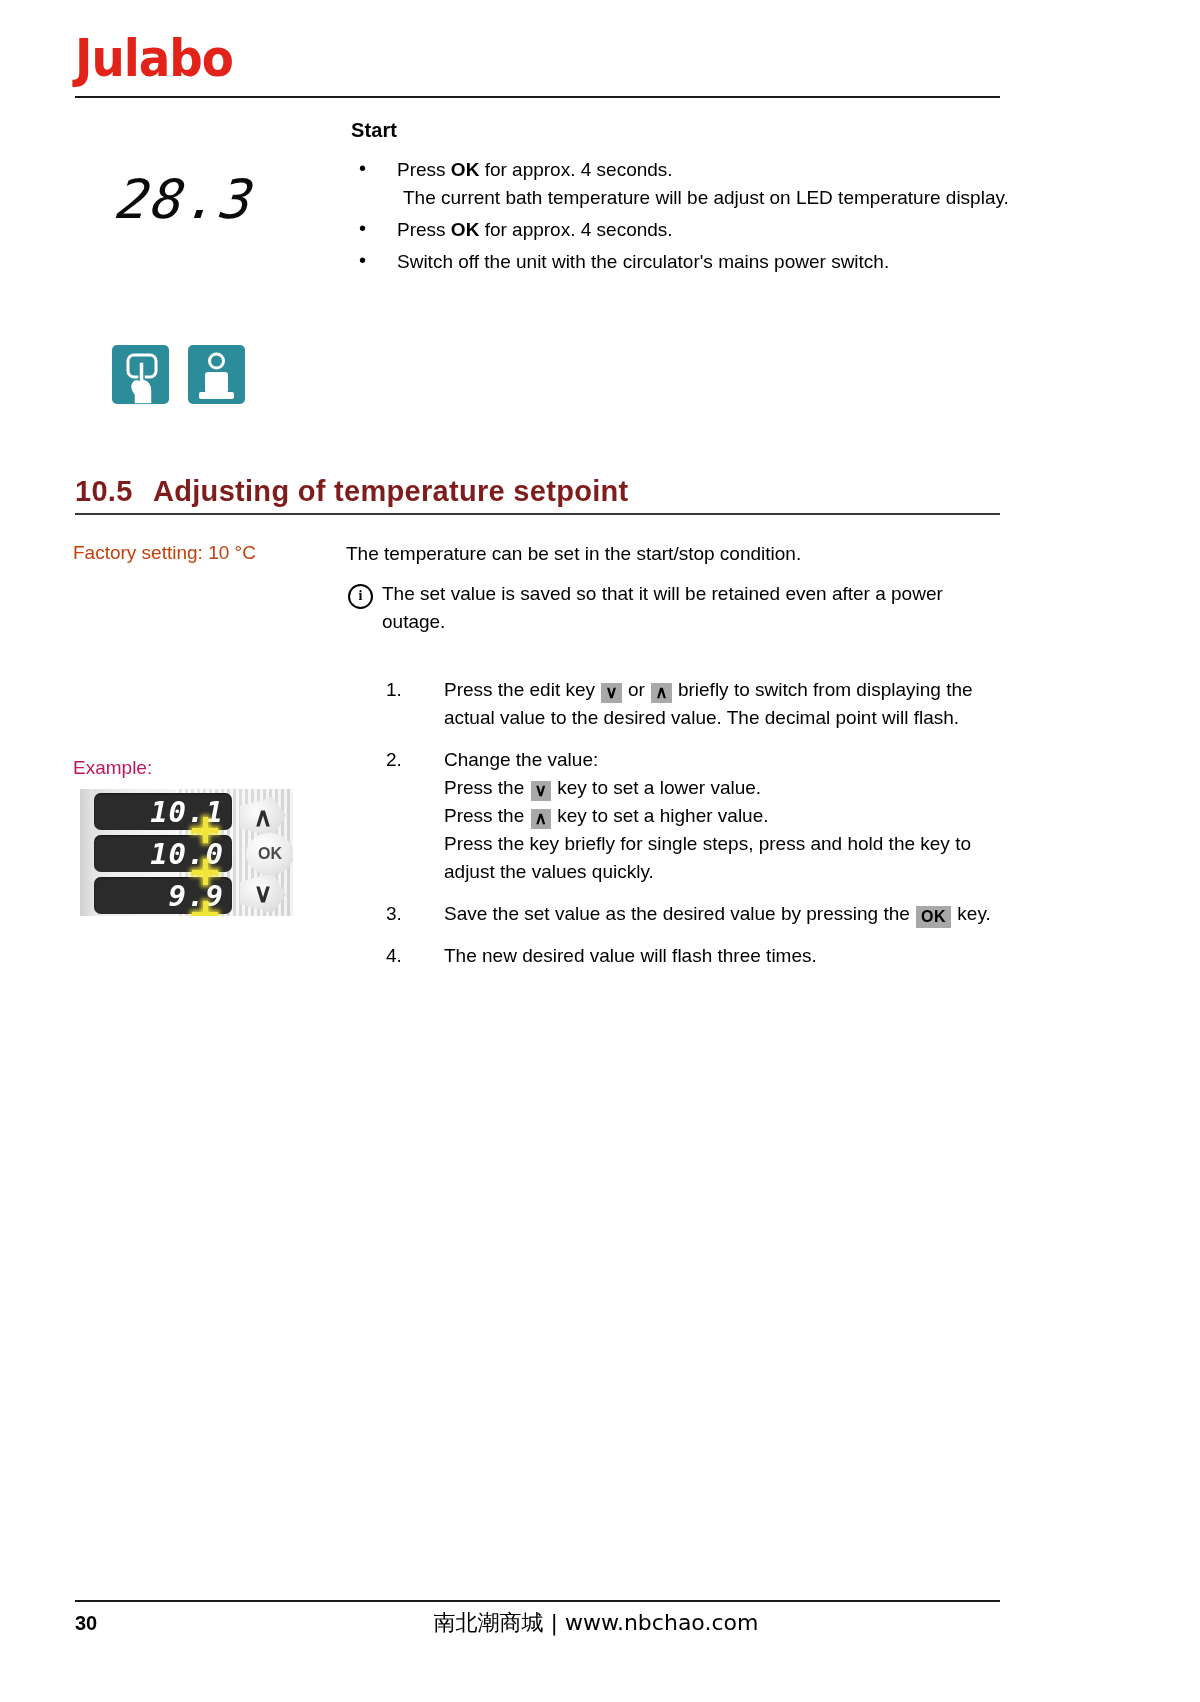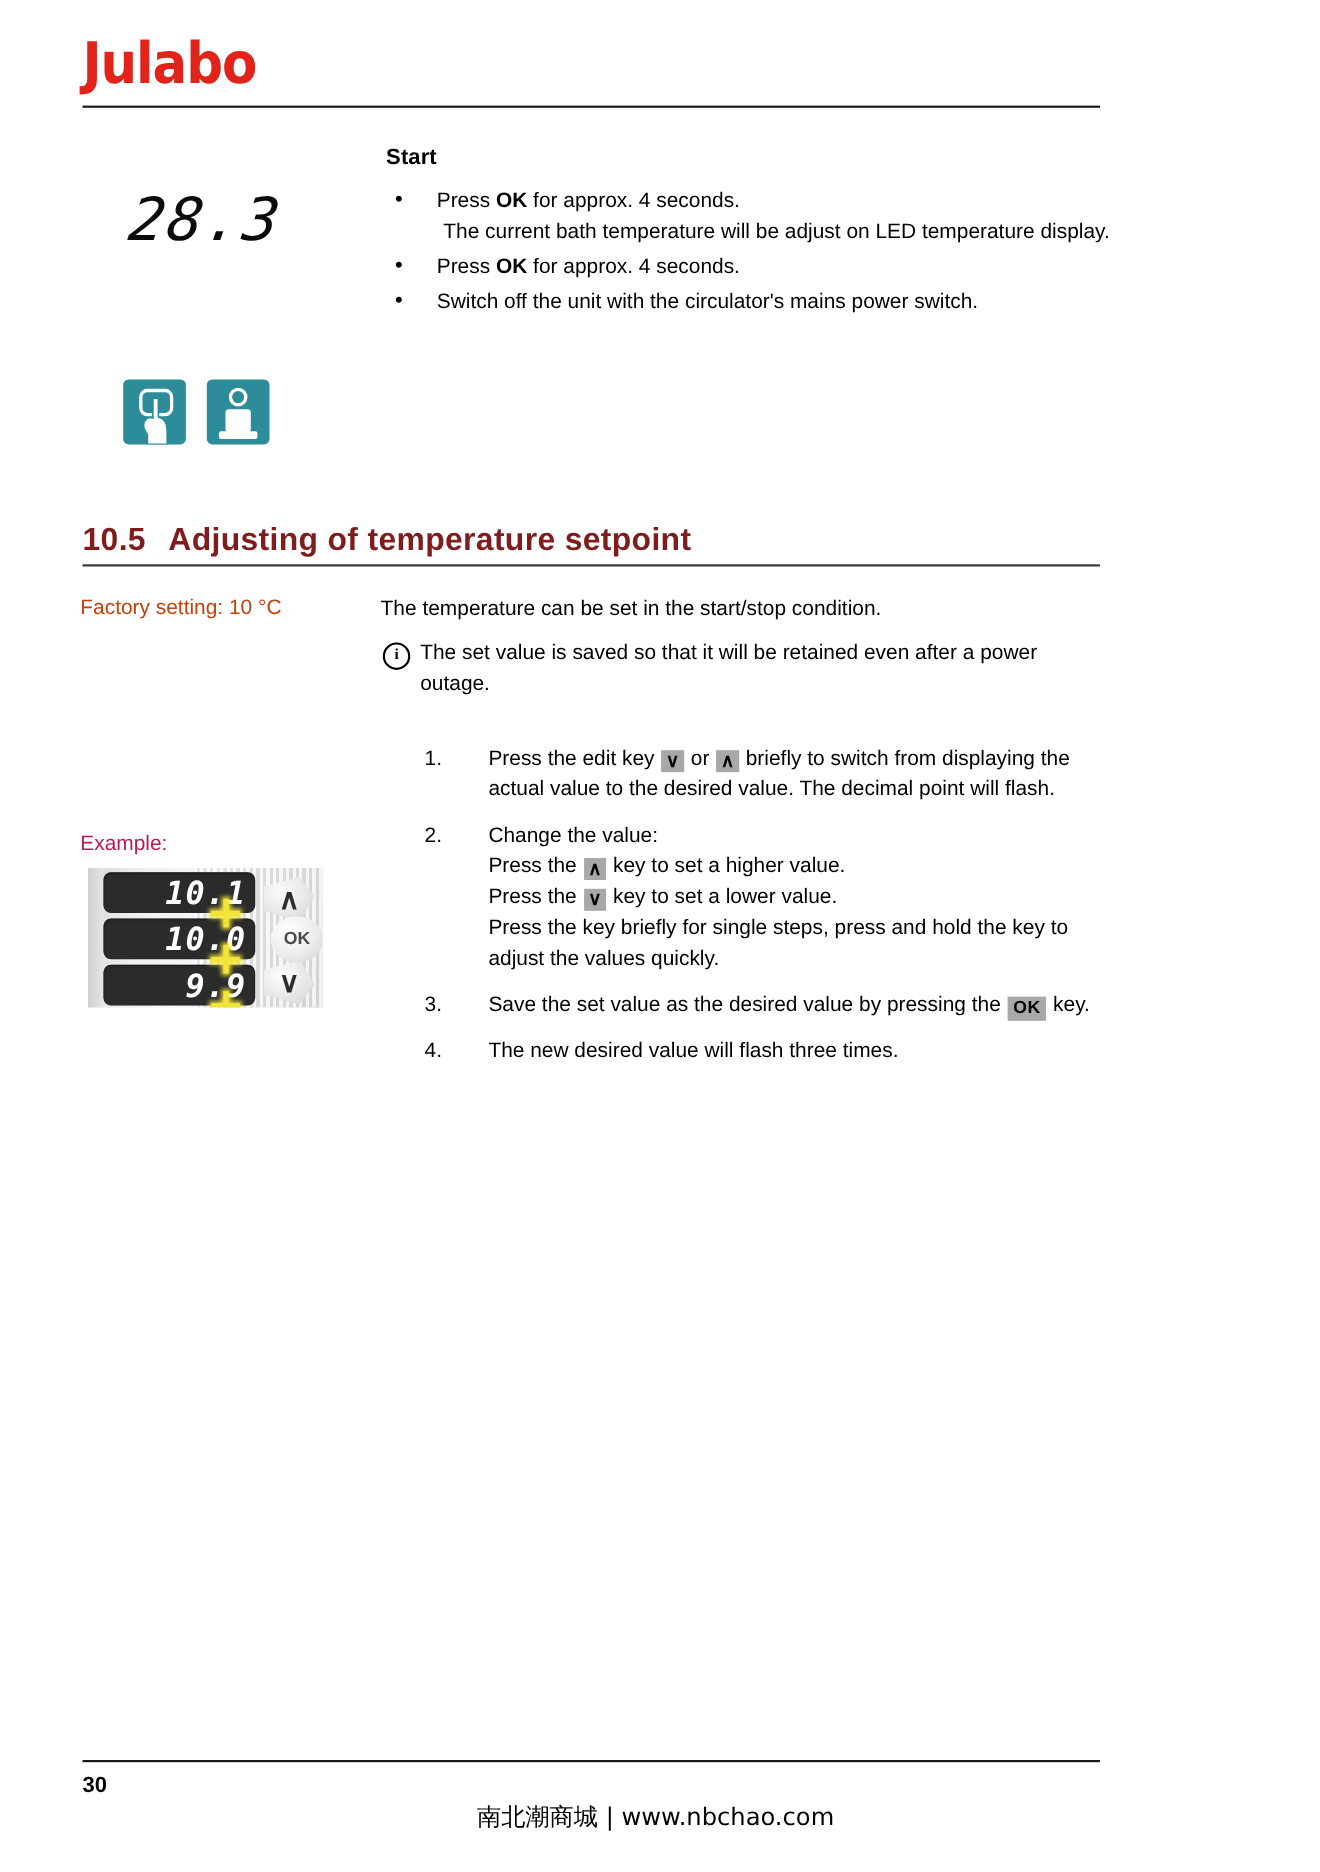--- a/index.html
+++ b/index.html
@@ -82,21 +82,21 @@
     height: 59px;
     background: #2d8c99;
     border-radius: 5px;
     position: relative;
   }
 
   
   .startstop {
     position: absolute;
     left: 351px;
-    top: 132px;
+    top: 119px;
     width: 660px;
   }
   .sub-head {
     font-size: 20px;
     font-weight: 700;
     color: #000;
     margin: 0 0 14px 0;
     letter-spacing: 0.1px;
   }
   .sub-head.stop { margin-top: 26px; }
@@ -373,21 +373,20 @@
   }
   .footer-center {
     position: absolute;
     left: 0;
     top: 1608px;
     width: 1192px;
     text-align: center;
     font-size: 22px;
     color: #000;
     font-family: "DejaVu Sans", sans-serif;
-    margin-top: 29px;
   }
 </style>
 </head>
 <body>
 
 <div class="page">
 
   <div class="header">
     <div class="logo">Julabo</div>
   </div>
@@ -474,22 +473,22 @@
     </div>
   </div>
 
   <ol class="steps">
     <li>
       <span class="num">1.</span><span>Press the edit key </span><span class="key">∨</span><span> or </span><span class="key">∧</span><span> briefly to switch from displaying the actual value to the desired value. The decimal point will flash.</span>
     </li>
 
     <li>
       <span class="num">2.</span><span>Change the value:</span>
+      <span style="display:block"><span>Press the </span><span class="key">∨</span><span> key to set a lower value.</span></span>
       <span style="display:block"><span>Press the </span><span class="key">∧</span><span> key to set a higher value.</span></span>
-      <span style="display:block"><span>Press the </span><span class="key">∨</span><span> key to set a lower value.</span></span>
       <span style="display:block">Press the key briefly for single steps, press and hold the key to adjust the values quickly.</span>
     </li>
 
     <li>
       <span class="num">3.</span><span>Save the set value as the desired value by pressing the </span><span class="key ok">OK</span><span> key.</span>
     </li>
 
     <li>
       <span class="num">4.</span><span>The new desired value will flash three times.</span>
     </li>

